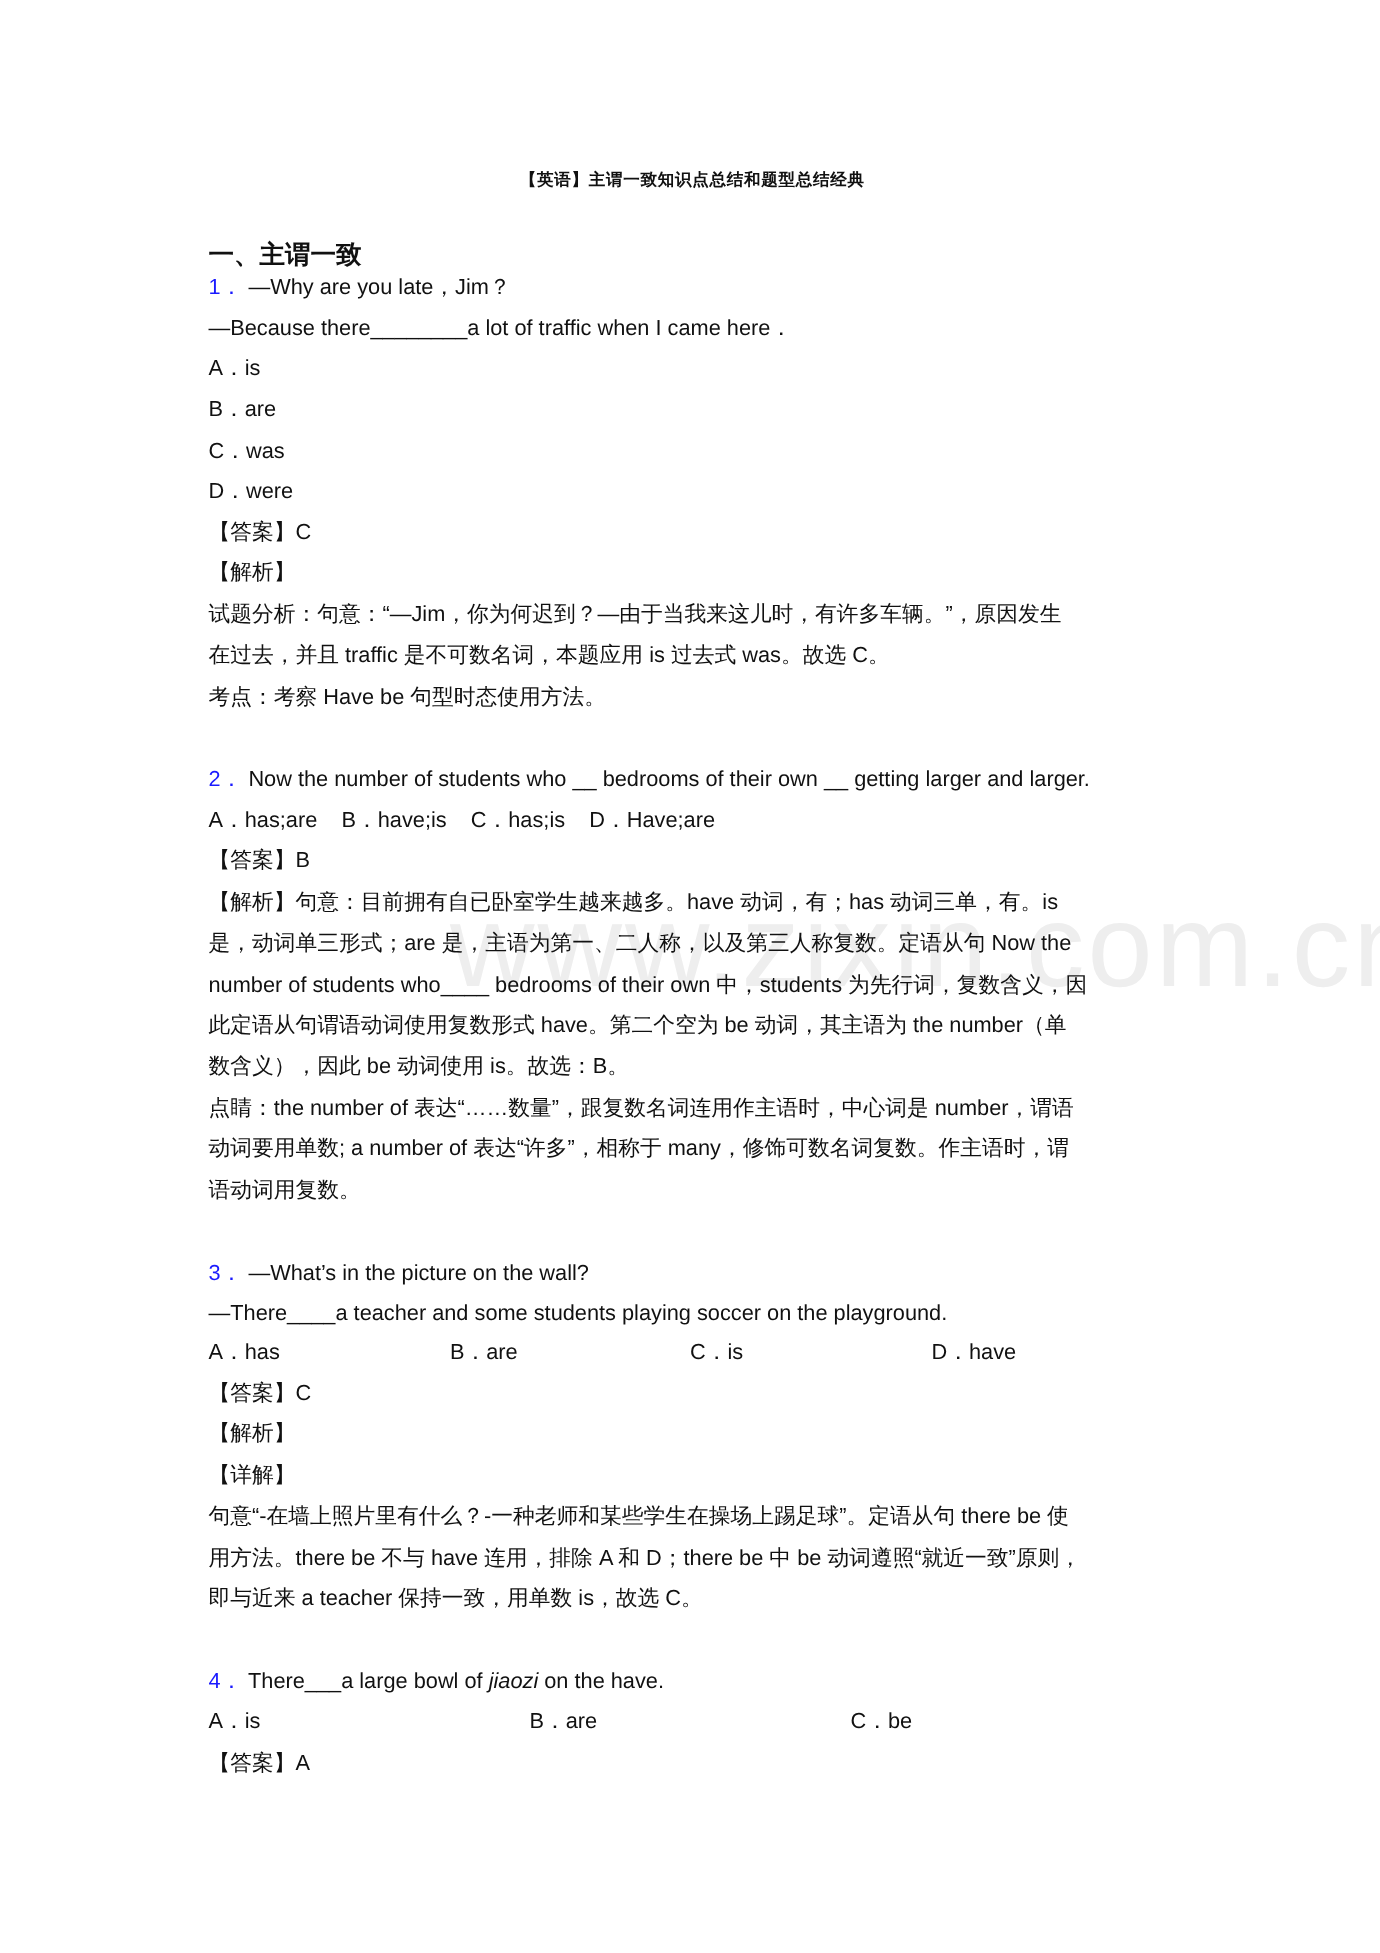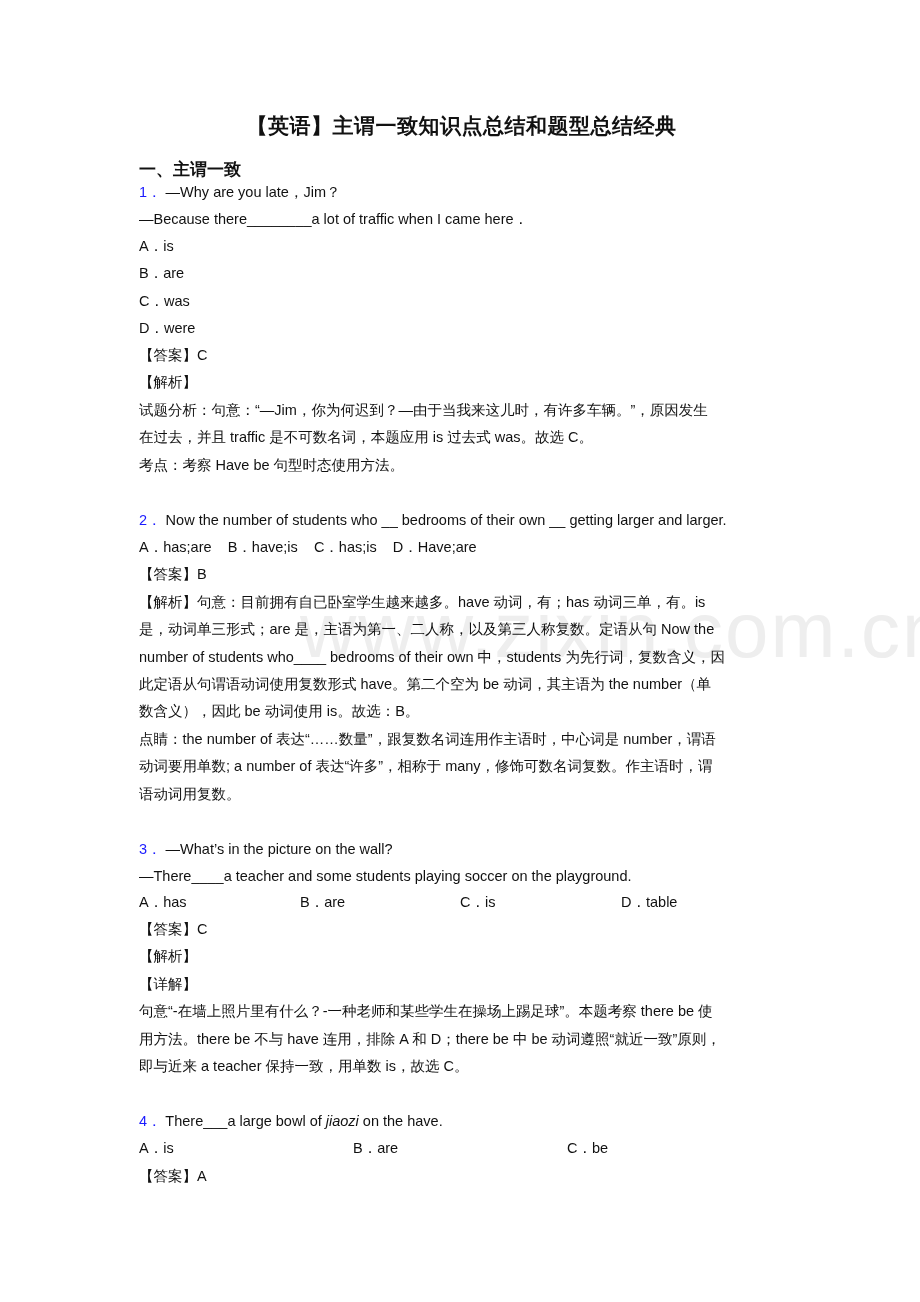--- a/index.html
+++ b/index.html
@@ -3,21 +3,21 @@
   <meta charset="utf-8">
   <style>
     html, body { margin: 0; padding: 0; background: #ffffff; }
     body { width: 920px; height: 1302px; position: relative; overflow: hidden;
       font-family: "Liberation Sans", "DejaVu Sans", sans-serif; color: #111; }
     .page { position: absolute; left: 0; top: 0; width: 920px; height: 1302px; }
     .watermark { position: absolute; left: 300px; top: 585px; font-size: 78px; color: #eeeeee;
       letter-spacing: 2px; font-family: "Liberation Sans", sans-serif; z-index: 0; white-space: nowrap; }
     .content { position: absolute; left: 139px; top: 0; width: 645px; z-index: 1; }
     .title { position: absolute; left: 0; width: 645px; top: 112px; text-align: center;
-      font-size: 21px; font-weight: bold; letter-spacing: 0.5px; }
+      font-size: 11px; font-weight: bold; letter-spacing: 0.5px; }
     .section-heading { position: absolute; left: 0; top: 158px; font-size: 17px; font-weight: bold; }
     .line { position: absolute; left: 0; font-size: 14.5px; line-height: 20px; white-space: nowrap; text-align: right; }
     .num { color: #1a1aff; }
     .options-row { position: absolute; left: 0; font-size: 14.5px; line-height: 20px; width: 645px; }
     .options-row span.opt { position: absolute; white-space: nowrap; }
     em { font-style: italic; }
   </style>
 </head>
 <body>
 
@@ -60,26 +60,26 @@
 
     <div class="line" style="top:839px">
       <span class="num">3．</span>
       <span>—What’s in the picture on the wall?</span>
     </div>
     <div class="line" style="top:866px">—There____a teacher and some students playing soccer on the playground.</div>
     <div class="options-row" style="top:892px">
       <span class="opt" style="left:0">A．has</span>
       <span class="opt" style="left:161px">B．are</span>
       <span class="opt" style="left:321px">C．is</span>
-      <span class="opt" style="left:482px">D．table</span>
+      <span class="opt" style="left:482px">D．have</span>
     </div>
     <div class="line" style="top:919px">【答案】C</div>
     <div class="line" style="top:946px">【解析】</div>
     <div class="line" style="top:974px">【详解】</div>
-    <div class="line" style="top:1001px">句意“-在墙上照片里有什么？-一种老师和某些学生在操场上踢足球”。本题考察 there be 使</div>
+    <div class="line" style="top:1001px">句意“-在墙上照片里有什么？-一种老师和某些学生在操场上踢足球”。定语从句 there be 使</div>
     <div class="line" style="top:1029px">用方法。there be 不与 have 连用，排除 A 和 D；there be 中 be 动词遵照“就近一致”原则，</div>
     <div class="line" style="top:1056px">即与近来 a teacher 保持一致，用单数 is，故选 C。</div>
 
     <div class="line" style="top:1111px">
       <span class="num">4．</span>
       <span>There___a large bowl of </span><em>jiaozi</em><span> on the have.</span>
     </div>
     <div class="options-row" style="top:1138px">
       <span class="opt" style="left:0">A．is</span>
       <span class="opt" style="left:214px">B．are</span>

